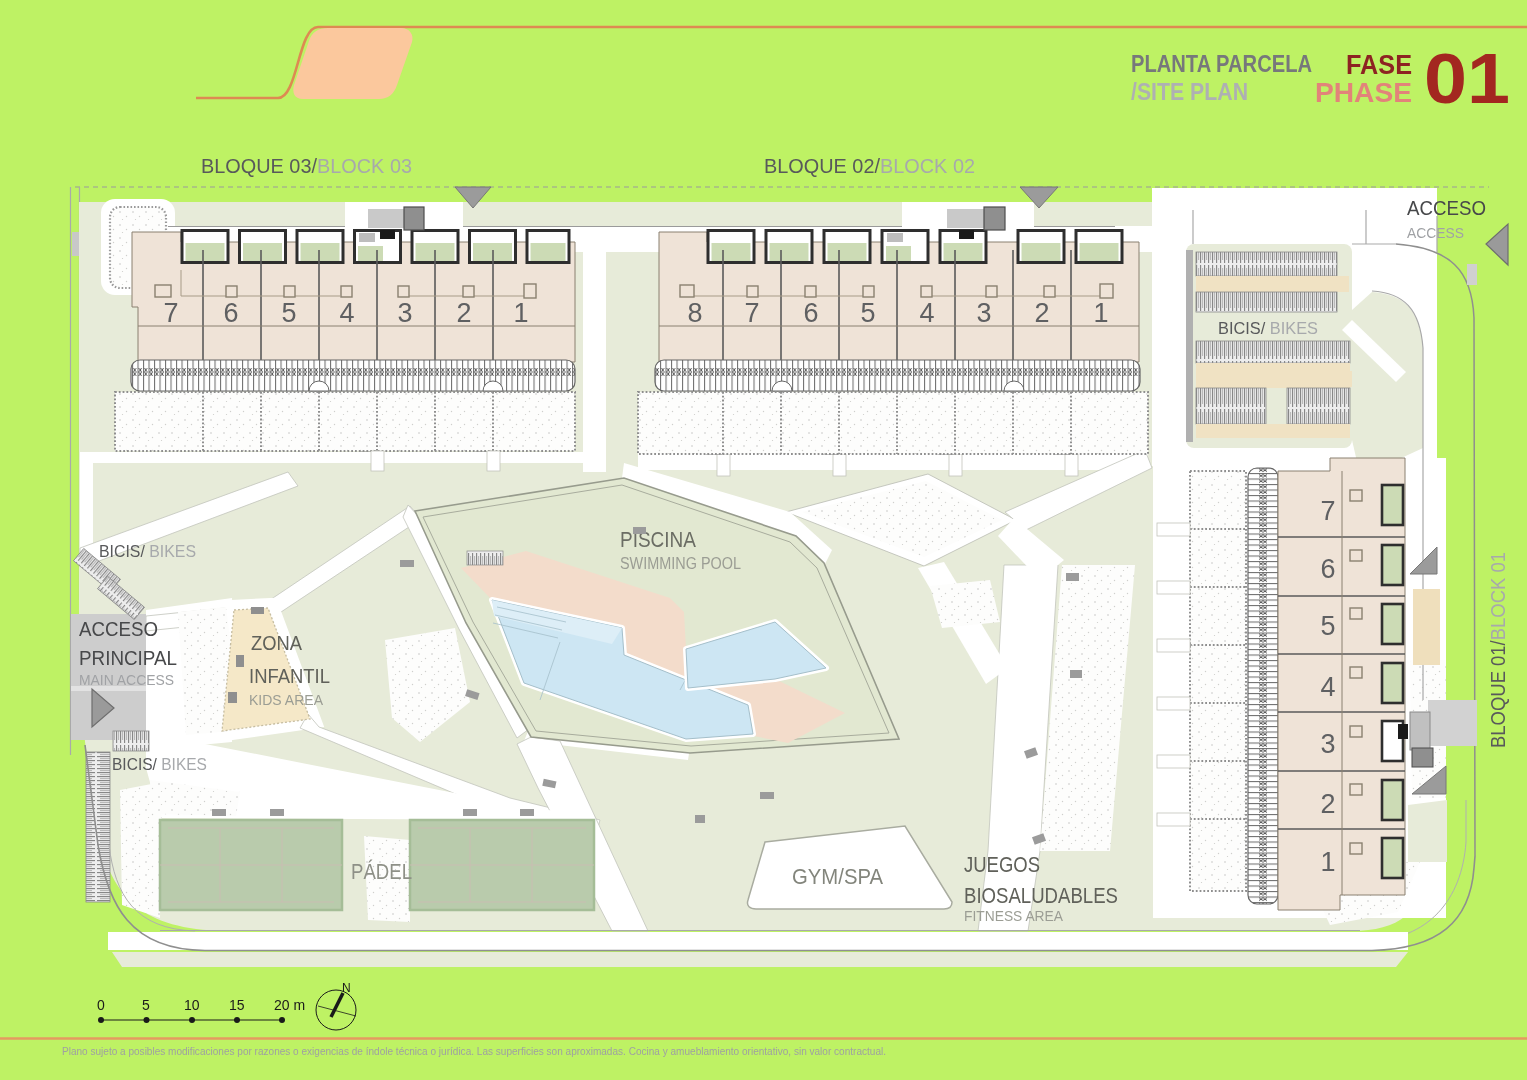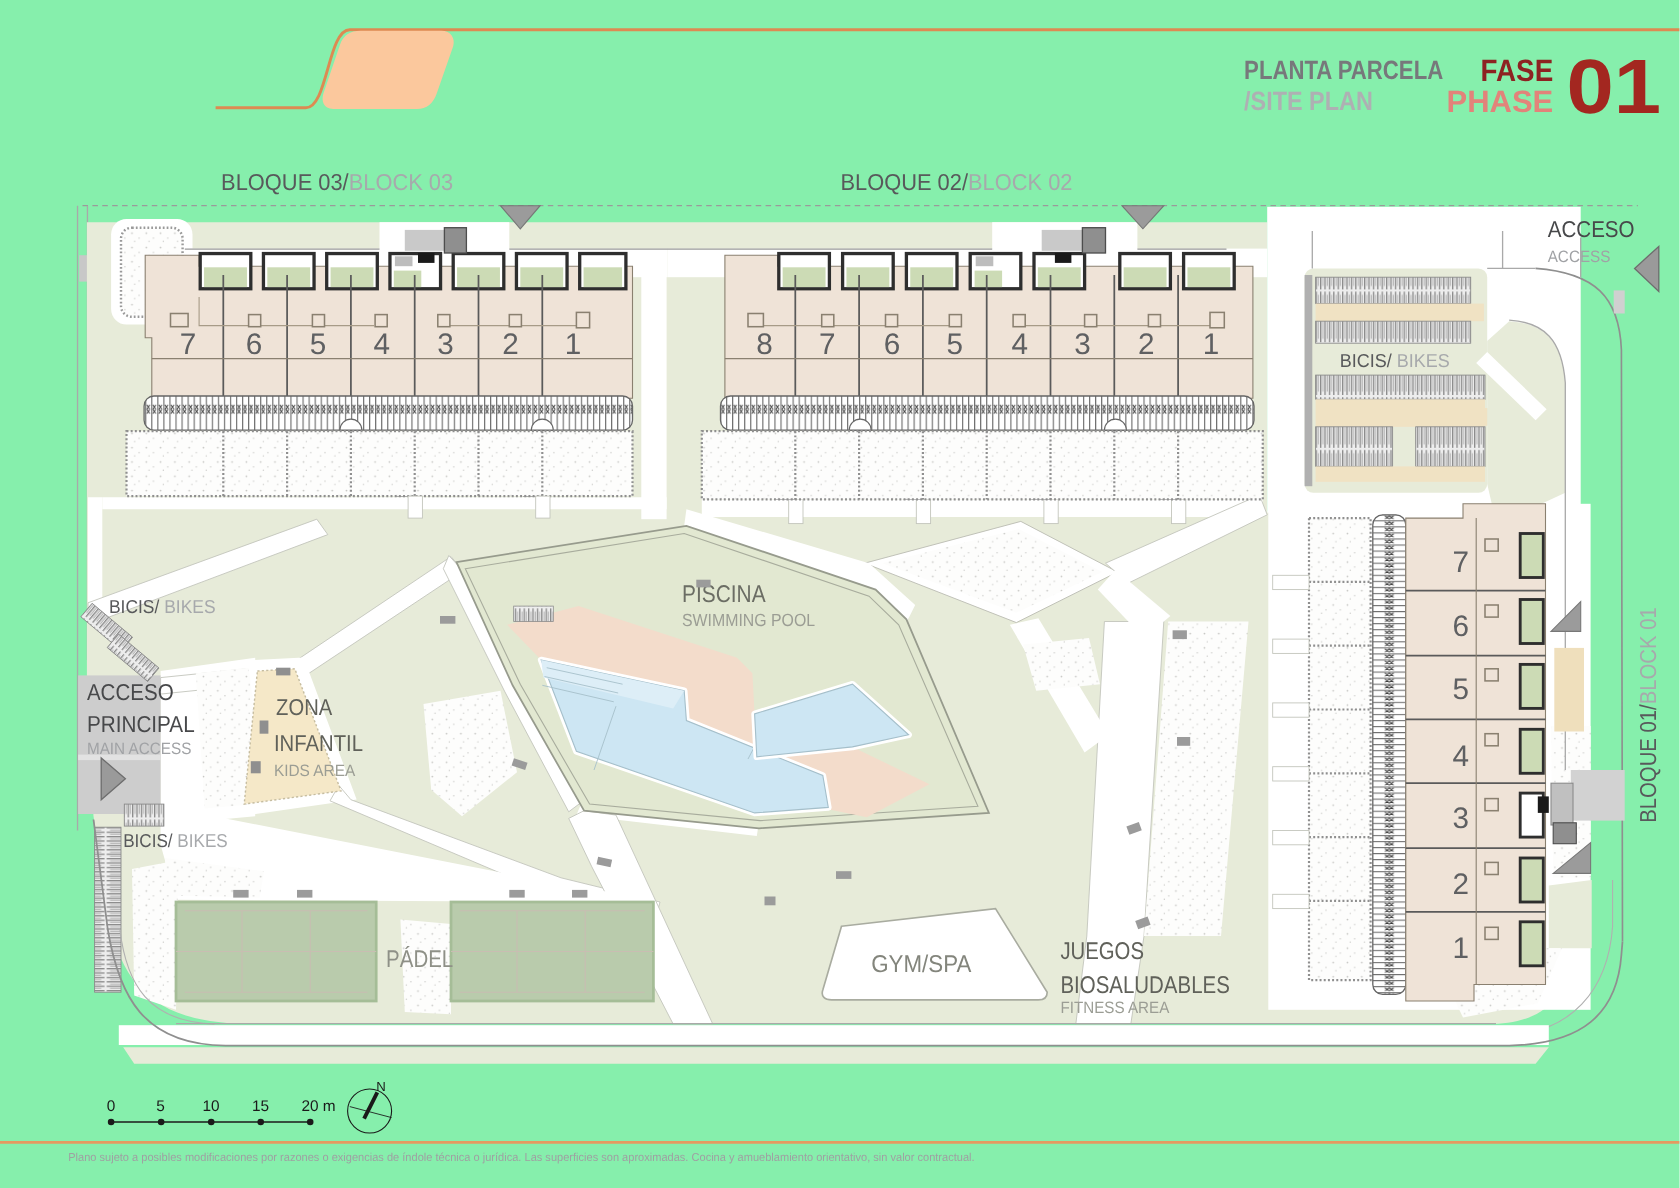--- a/index.html
+++ b/index.html
@@ -1,16 +1,16 @@
 <!DOCTYPE html>
 <html><head>
 <meta charset="utf-8">
 <style>
   html,body{margin:0;padding:0;background:#fff;}
-  .page{position:relative;width:1527px;height:1080px;overflow:hidden;background:#86efac;
+  .page{position:relative;width:1527px;height:1080px;overflow:hidden;background:#bef264;
         font-family:"Liberation Sans", sans-serif;}
   svg{display:block;}
 </style>
 </head>
 <body>
 <div class="page">
 <svg width="1527" height="1080" viewBox="0 0 1527 1080">
 <defs>
   <pattern id="stip" width="13" height="13" patternUnits="userSpaceOnUse">
     <rect width="13" height="13" fill="#fdfdfc"></rect>

